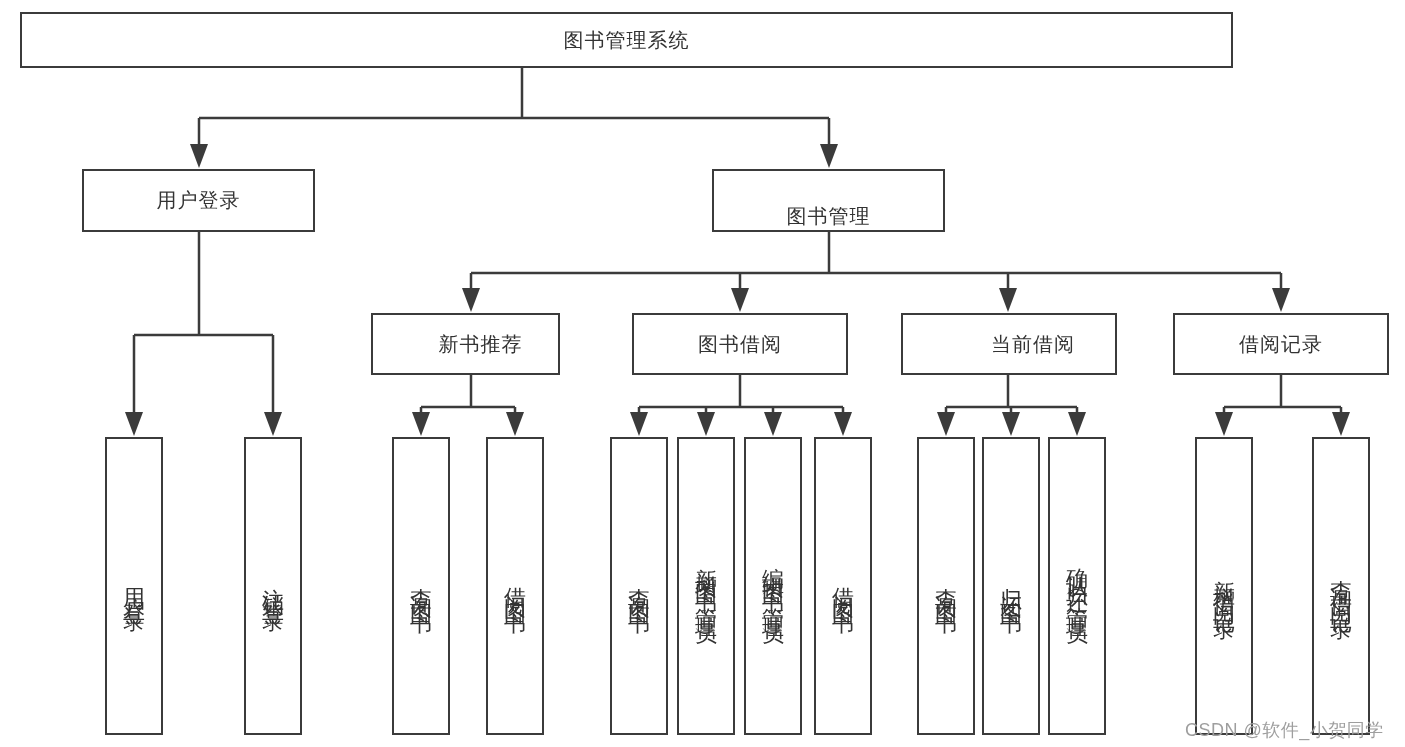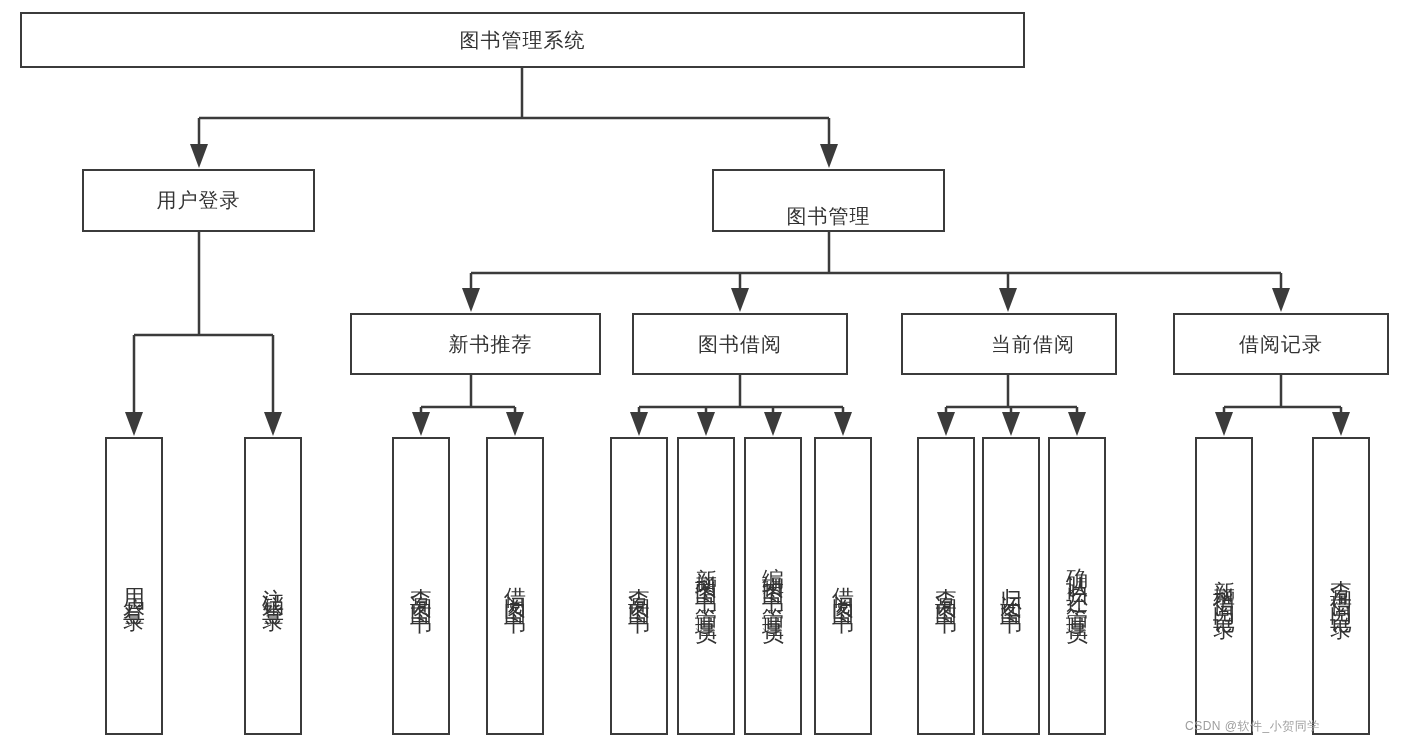--- a/index.html
+++ b/index.html
@@ -53,21 +53,21 @@
     fill: none;
   }
   #connectors polygon {
     fill: #3b3b3b;
     stroke: none;
   }
   .watermark {
     position: absolute;
     left: 1185px;
     top: 718px;
-    font-size: 12px;
+    font-size: 18px;
     color: #9e9e9e;
     letter-spacing: 0.5px;
     white-space: nowrap;
     z-index: 3;
   }
 </style>
 </head>
 <body>
 
 <div id="canvas">
@@ -108,32 +108,32 @@
       <polygon points="1002,412 1020,412 1011,436"></polygon>
       <polygon points="1068,412 1086,412 1077,436"></polygon>
     </g>
     <g>
       <path d="M1281 375 V407 M1224 407 H1341 M1224 407 V416 M1341 407 V416"></path>
       <polygon points="1215,412 1233,412 1224,436"></polygon>
       <polygon points="1332,412 1350,412 1341,436"></polygon>
     </g>
   </svg>
 
-  <div class="node" style="left:20px; top:12px; width:1005px; height:56px;">
+  <div class="node" style="left:20px; top:12px; width:1213px; height:56px;">
     <span>图书管理系统</span>
   </div>
 
   <div class="node lvl2" style="left:82px;">
     <span>用户登录</span>
   </div>
   <div class="node lvl2" style="left:712px;align-items:flex-end;">
     <span>图书管理</span>
   </div>
 
-  <div class="node lvl3" style="left:350px; width:251px;padding-left:30px;">
+  <div class="node lvl3" style="left:371px; width:189px;padding-left:30px;">
     <span>新书推荐</span>
   </div>
   <div class="node lvl3" style="left:632px; width:216px;">
     <span>图书借阅</span>
   </div>
   <div class="node lvl3" style="left:901px; width:216px;padding-left:48px;">
     <span>当前借阅</span>
   </div>
   <div class="node lvl3" style="left:1173px; width:216px;">
     <span>借阅记录</span>

